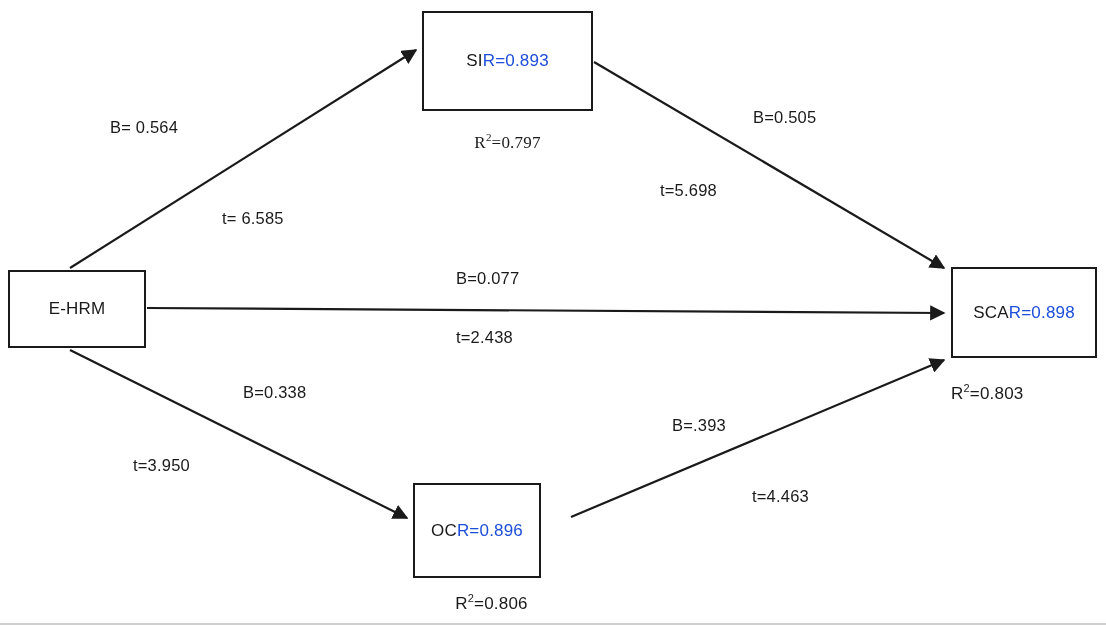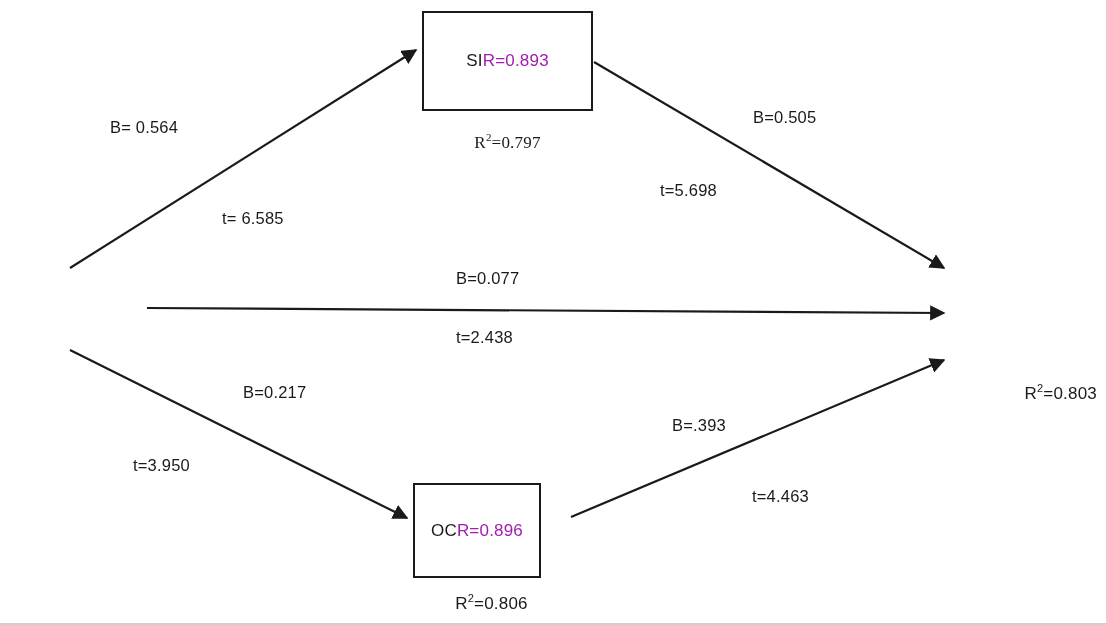--- a/index.html
+++ b/index.html
@@ -37,21 +37,21 @@
     justify-content: center;
     line-height: 1.5;
   }
   .node-name {
     font-size: 17px;
     color: #1a1a1a;
     letter-spacing: 0.2px;
   }
   .node-r {
     font-size: 17px;
-    color: #a21caf;
+    color: #1d4ed8;
     letter-spacing: 0.2px;
   }
   .r2-label {
     position: absolute;
     font-size: 17px;
     color: #1a1a1a;
     white-space: nowrap;
     letter-spacing: 0.2px;
   }
   .r2-label sup {
@@ -91,50 +91,57 @@
 
     <line x1="594" y1="62" x2="944" y2="268" stroke="#1a1a1a" stroke-width="2.2" marker-end="url(#arrow)"></line>
 
     <line x1="147" y1="308" x2="944" y2="313" stroke="#1a1a1a" stroke-width="2.2" marker-end="url(#arrow)"></line>
 
     <line x1="70" y1="350" x2="407" y2="518" stroke="#1a1a1a" stroke-width="2.2" marker-end="url(#arrow)"></line>
 
     <line x1="571" y1="517" x2="944" y2="360" stroke="#1a1a1a" stroke-width="2.2" marker-end="url(#arrow)"></line>
   </svg>
 
+  <div class="node-box" style="left:8px; top:270px; width:138px; height:78px;">
+    <span class="node-name">E-HRM</span>
+  </div>
 
   <div class="node-box" style="left:422px; top:11px; width:171px; height:100px;">
     <span class="node-name">SI</span>
     <span class="node-r">R=0.893</span>
   </div>
   <div class="r2-label" style="left:422px; top:133px; width:171px; text-align:center;font-family:Liberation Serif, serif;">
     <span>R</span><sup>2</sup><span>=0.797</span>
   </div>
 
   <div class="node-box" style="left:413px; top:483px; width:128px; height:95px;">
     <span class="node-name">OC</span>
     <span class="node-r">R=0.896</span>
   </div>
   <div class="r2-label" style="left:413px; top:594px; width:157px; text-align:center;">
     <span>R</span><sup>2</sup><span>=0.806</span>
   </div>
 
-  <div class="r2-label" style="left:951px; top:384px; width:146px; text-align:right;">
+  <div class="node-box" style="left:951px; top:267px; width:146px; height:91px;">
+    <span class="node-name">SCA</span>
+    <span class="node-r">R=0.898</span>
+  </div>
+  <div class="r2-label" style="left:951px; top:384px; width:146px; text-align:left;">
     <span>R</span><sup>2</sup><span>=0.803</span>
   </div>
 
   <div class="path-label" style="left:110px; top:118px;">B= 0.564</div>
   <div class="path-label" style="left:222px; top:209px;">t= 6.585</div>
 
   <div class="path-label" style="left:753px; top:108px;text-align:center;">B=0.505</div>
   <div class="path-label" style="left:660px; top:181px;">t=5.698</div>
 
   <div class="path-label" style="left:456px; top:269px;">B=0.077</div>
   <div class="path-label" style="left:456px; top:328px;">t=2.438</div>
 
-  <div class="path-label" style="left:243px; top:383px;">B=0.217</div>
+  <div class="path-label" style="left:243px; top:383px;">B=0.338</div>
   <div class="path-label" style="left:133px; top:456px;">t=3.950</div>
 
   <div class="path-label" style="left:672px; top:398px;margin-top:18px;">B=.393</div>
   <div class="path-label" style="left:752px; top:487px;">t=4.463</div>
 
   <div class="bottom-rule"></div>
 </div>
 
 </body></html>

